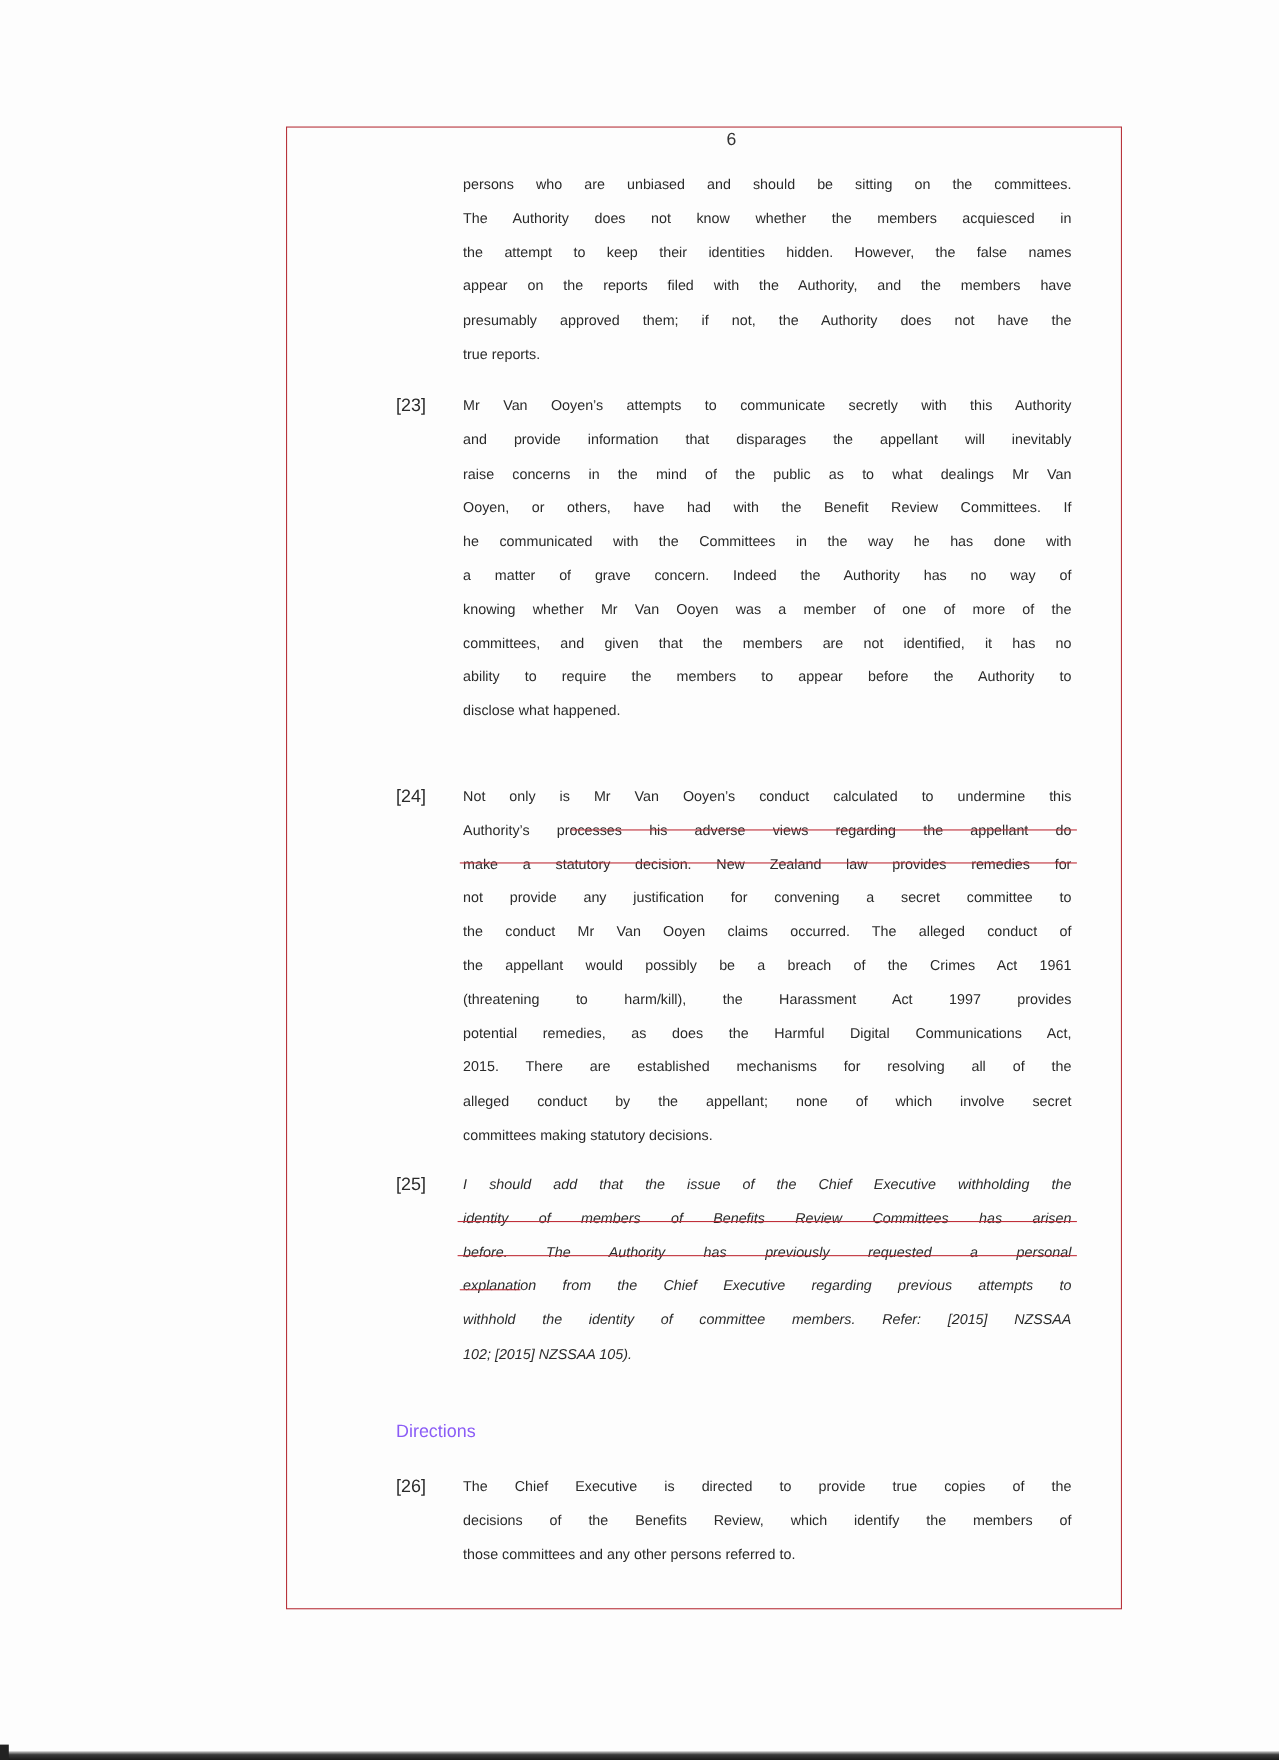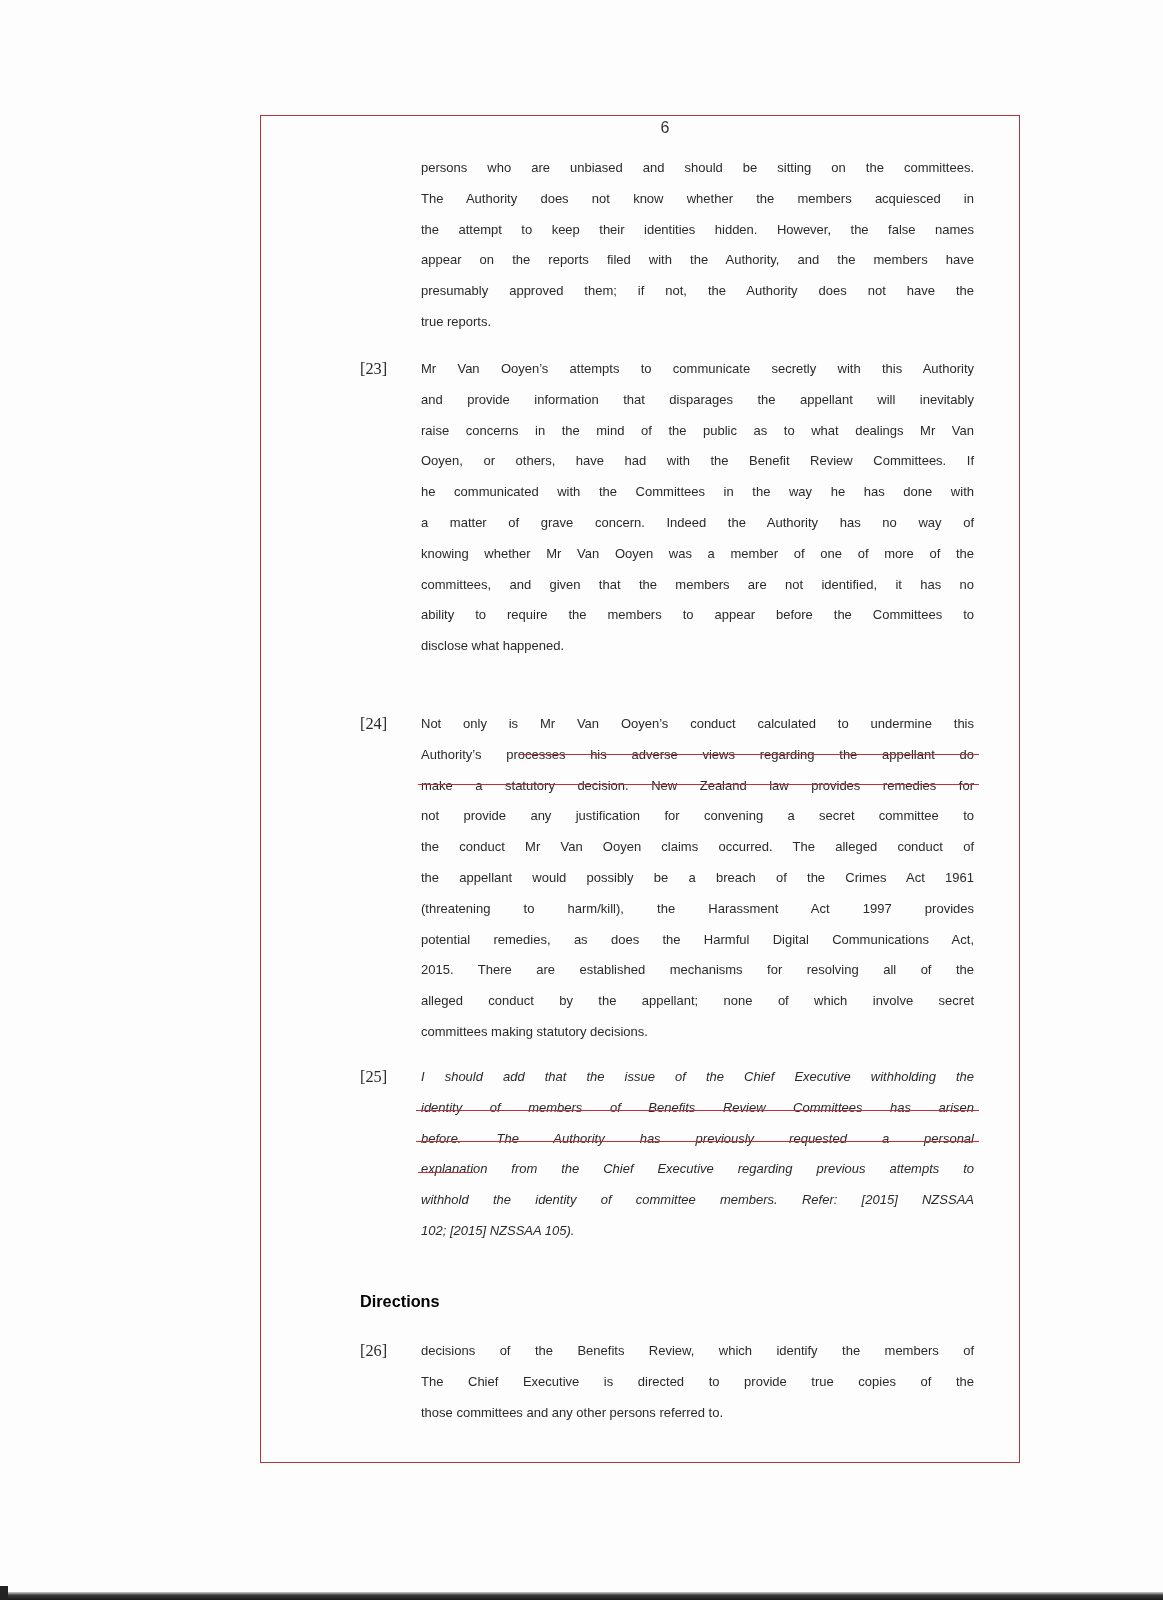--- a/index.html
+++ b/index.html
@@ -56,43 +56,42 @@
       font-size: 13px;
       line-height: 30.8px;
       text-align: justify;
       text-align-last: left;
     }
     .para-num {
       position: absolute;
       left: 360px;
       font-size: 16.3px;
       line-height: 30.8px;
-      font-family: Liberation Serif, serif;
     }
     .line {
       display: block;
       text-align: justify;
       text-align-last: justify;
       white-space: nowrap;
     }
     .line.last {
       text-align-last: left;
     }
     .redline {
       position: absolute;
       height: 0;
       border-top: 1.5px solid #c0303a;
     }
     .heading {
       position: absolute;
       left: 360px;
       top: 1292px;
       font-size: 16.3px;
-      font-weight: bold;
-      color: #000000;
+      font-weight: normal;
+      color: #8b5cf6;
     }
   </style>
 </head>
 <body>
 
 <div class="scan-bottom-edge"></div>
 <div class="scan-corner"></div>
 
 <div class="frame"></div>
 
@@ -110,21 +109,21 @@
 <div class="para-num" style="top:354px;">[23]</div>
 <div class="text-block" style="top:354px;">
   <span class="line">Mr Van Ooyen’s attempts to communicate secretly with this Authority</span>
   <span class="line">and provide information that disparages the appellant will inevitably</span>
   <span class="line">raise concerns in the mind of the public as to what dealings Mr Van</span>
   <span class="line">Ooyen, or others, have had with the Benefit Review Committees. If</span>
   <span class="line">he communicated with the Committees in the way he has done with</span>
   <span class="line">a matter of grave concern. Indeed the Authority has no way of</span>
   <span class="line">knowing whether Mr Van Ooyen was a member of one of more of the</span>
   <span class="line">committees, and given that the members are not identified, it has no</span>
-  <span class="line">ability to require the members to appear before the Committees to</span>
+  <span class="line">ability to require the members to appear before the Authority to</span>
   <span class="line last">disclose what happened.</span>
 </div>
 
 <div class="para-num" style="top:709px;">[24]</div>
 <div class="text-block" style="top:709px;">
   <span class="line">Not only is Mr Van Ooyen’s conduct calculated to undermine this</span>
   <span class="line">Authority’s processes his adverse views regarding the appellant do</span>
   <span class="line">make a statutory decision. New Zealand law provides remedies for</span>
   <span class="line">not provide any justification for convening a secret committee to</span>
   <span class="line">the conduct Mr Van Ooyen claims occurred. The alleged conduct of</span>
@@ -150,16 +149,16 @@
 </div>
 
 <div class="redline" style="left:416px; top:1110px; width:563px;"></div>
 <div class="redline" style="left:416px; top:1141px; width:563px;"></div>
 <div class="redline" style="left:418px; top:1172px; width:55px;"></div>
 
 <div class="heading">Directions</div>
 
 <div class="para-num" style="top:1336px;">[26]</div>
 <div class="text-block" style="top:1336px;">
+  <span class="line">The Chief Executive is directed to provide true copies of the</span>
   <span class="line">decisions of the Benefits Review, which identify the members of</span>
-  <span class="line">The Chief Executive is directed to provide true copies of the</span>
   <span class="line last">those committees and any other persons referred to.</span>
 </div>
 
 </body></html>

